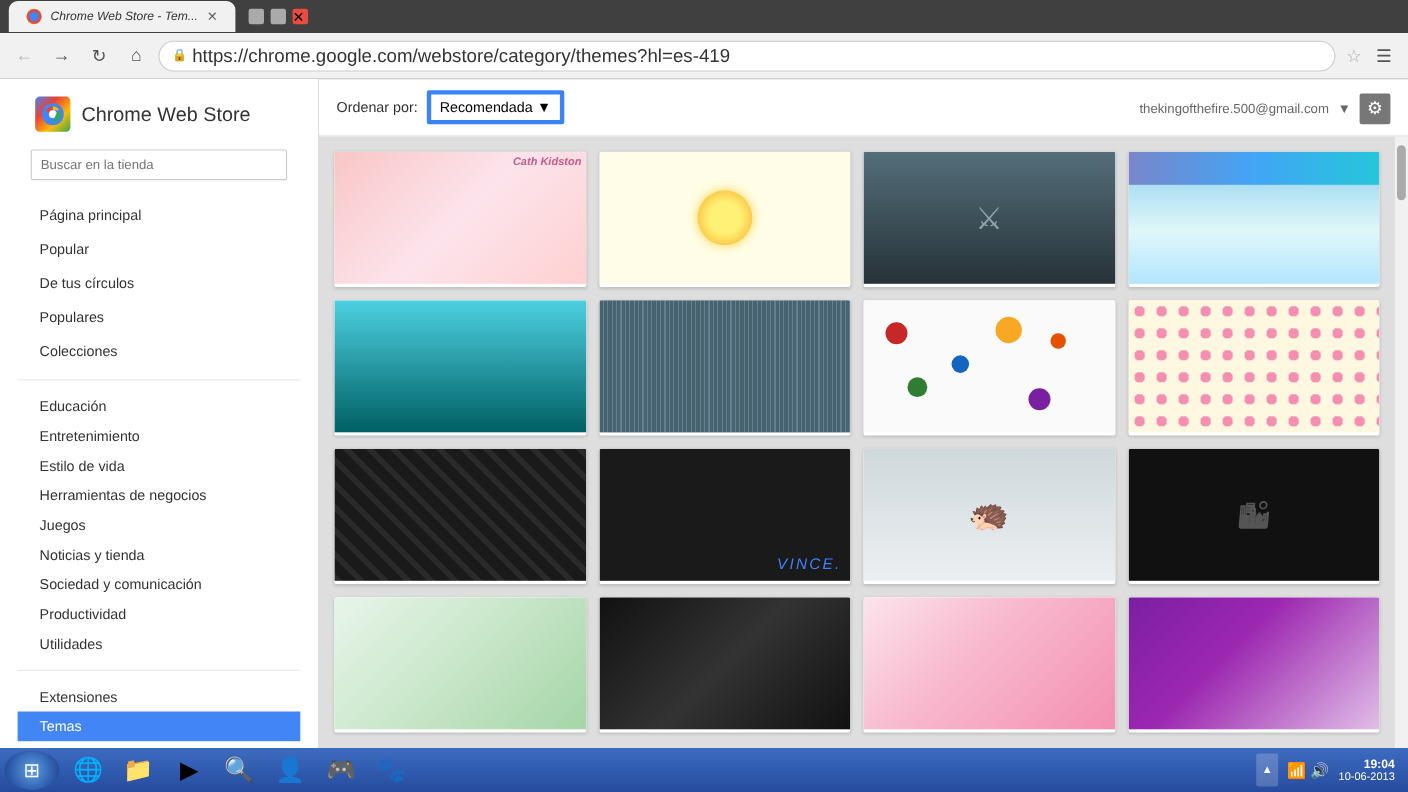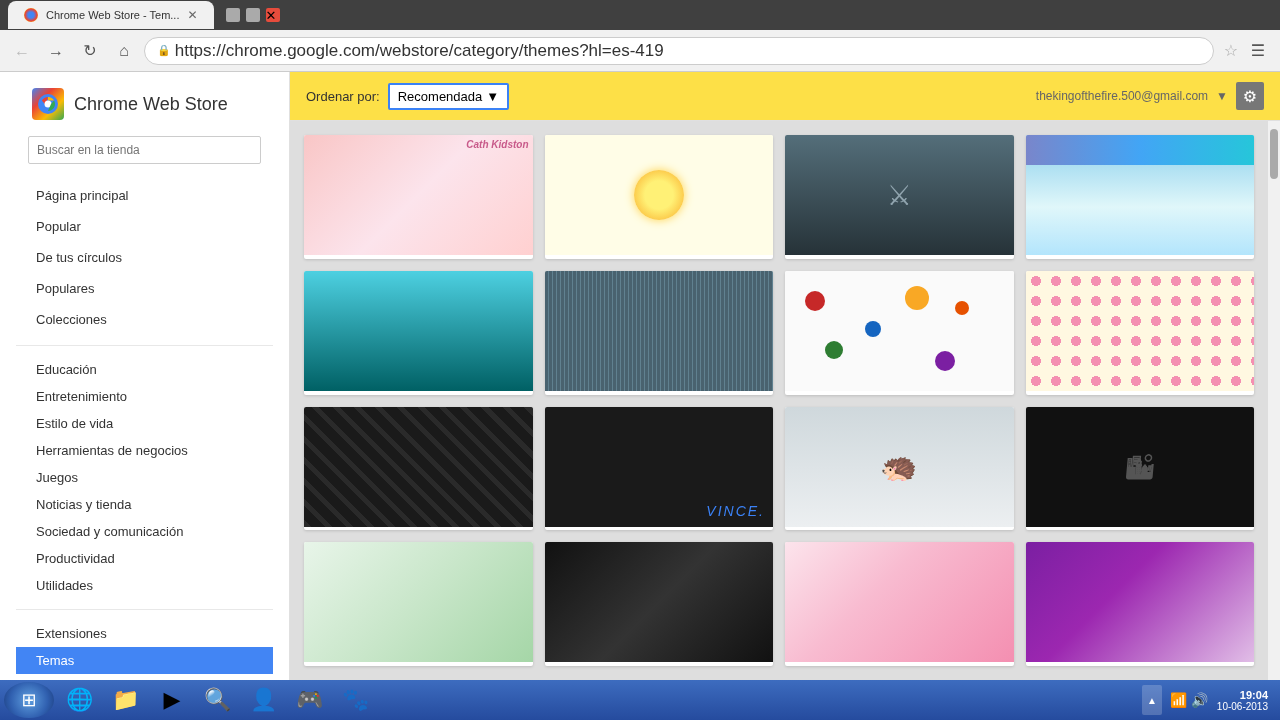--- a/index.html
+++ b/index.html
@@ -3,21 +3,21 @@
   <meta charset="utf-8">
   <style>
     * { margin: 0; padding: 0; box-sizing: border-box; }
     body { font-family: Arial, sans-serif; font-size: 13px; background: #f1f1f1; width: 1280px; height: 720px; overflow: hidden; }
 
     
     .browser-frame { width: 1280px; height: 720px; display: flex; flex-direction: column; background: #dedede; }
     .browser-titlebar { height: 30px; background: #404040; display: flex; align-items: center; padding: 0 8px; gap: 4px; }
     .browser-tab { background: #f1f1f1; border-radius: 8px 8px 0 0; padding: 6px 16px; font-size: 12px; display: flex; align-items: center; gap: 8px; min-width: 180px; height: 28px; }
     .tab-favicon { width: 14px; height: 14px; background: radial-gradient(circle, #4285f4 30%, #ea4335 60%, #fbbc05 80%, #34a853 100%); border-radius: 50%; }
-    .tab-text { font-size: 11px; color: #333; flex: 1; overflow: hidden; text-overflow: ellipsis; white-space: nowrap; }
+    .tab-text { font-size: 11px; color: #333; flex: 1; overflow: hidden; text-overflow: ellipsis; white-space: nowrap; font-style: italic; }
     .tab-close { font-size: 12px; color: #666; cursor: pointer; }
     .browser-toolbar { height: 42px; background: #f1f1f1; display: flex; align-items: center; padding: 4px 8px; gap: 6px; border-bottom: 1px solid #ccc; }
     .nav-btn { width: 28px; height: 28px; border-radius: 50%; border: none; background: transparent; cursor: pointer; font-size: 16px; color: #555; display: flex; align-items: center; justify-content: center; }
     .nav-btn.disabled { color: #bbb; cursor: default; }
     .address-bar { flex: 1; height: 28px; border: 1px solid #ccc; border-radius: 14px; background: white; display: flex; align-items: center; padding: 0 12px; font-size: 12px; color: #333; }
     .address-bar-lock { color: #5a8a5a; margin-right: 4px; font-size: 11px; }
     .address-text { flex: 1; font-size: 17px; color: #333; }
     .star-btn { font-size: 16px; color: #aaa; margin-left: 4px; }
 
     
@@ -28,24 +28,24 @@
     .search-box { margin: 4px 12px 12px; }
     .search-input { width: 100%; height: 28px; border: 1px solid #ccc; border-radius: 2px; padding: 4px 8px; font-size: 12px; color: #999; outline: none; }
     .sidebar-nav-main { list-style: none; padding: 4px 0; }
     .sidebar-nav-main li { padding: 8px 20px; font-size: 13px; color: #333; cursor: pointer; }
     .sidebar-divider { height: 1px; background: #e8e8e8; margin: 6px 0; }
     .sidebar-categories { list-style: none; padding: 4px 0; }
     .sidebar-categories li { padding: 6px 20px; font-size: 13px; color: #333; cursor: pointer; }
     .sidebar-section { list-style: none; padding: 4px 0; }
     .sidebar-section li { padding: 6px 20px; font-size: 13px; color: #333; cursor: pointer; }
     .sidebar-section li.active { background: #4285f4; color: white; border-radius: 0; }
-    .main-header { display: flex; align-items: flex-end; padding: 10px 16px; background: #fde047; border-bottom: 1px solid #e0e0e0; justify-content: space-between; }
+    .main-header { display: flex; align-items: flex-end; padding: 10px 16px; background: #ffffff; border-bottom: 1px solid #e0e0e0; justify-content: space-between; }
     .sort-area { display: flex; align-items: center; gap: 8px; }
     .sort-label { font-size: 13px; color: #333; }
-    .sort-select { border: 2px solid #3b82f6; border-radius: 2px; padding: 4px 8px; font-size: 13px; background: white; cursor: pointer; display: flex; align-items: center; gap: 4px; }
+    .sort-select { border: 4px solid #3b82f6; border-radius: 2px; padding: 4px 8px; font-size: 13px; background: white; cursor: pointer; display: flex; align-items: center; gap: 4px; }
     .user-area { display: flex; align-items: center; gap: 8px; }
     .user-email { font-size: 12px; color: #666; }
     .settings-btn { width: 28px; height: 28px; background: #777; border-radius: 2px; display: flex; align-items: center; justify-content: center; cursor: pointer; color: white; font-size: 16px; }
 
     
     .theme-grid { display: grid; grid-template-columns: repeat(4, 1fr); gap: 0; padding: 8px; }
     .theme-item { background: white; margin: 6px; border-radius: 2px; overflow: hidden; box-shadow: 0 1px 3px rgba(0,0,0,0.15); cursor: pointer; }
     .theme-thumbnail { width: 100%; height: 120px; object-fit: cover; display: block; }
     .theme-info { padding: 8px; }
 

